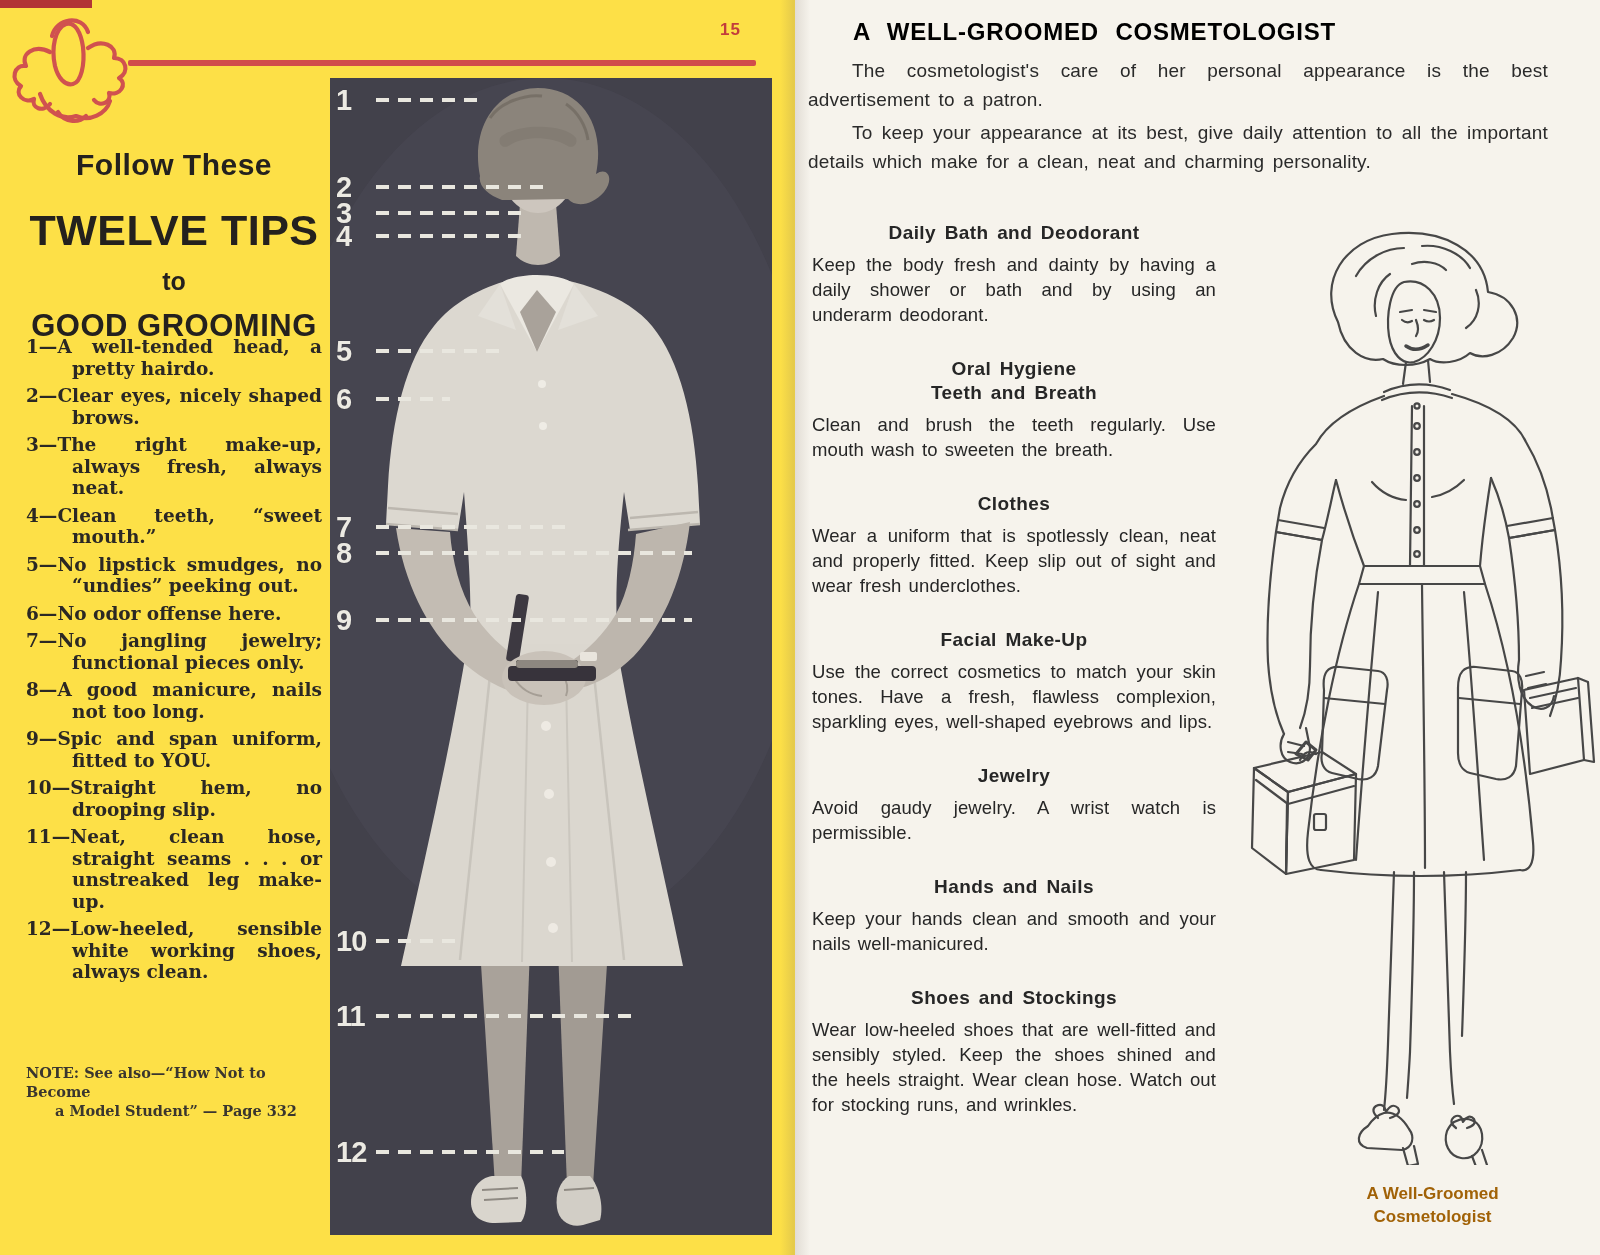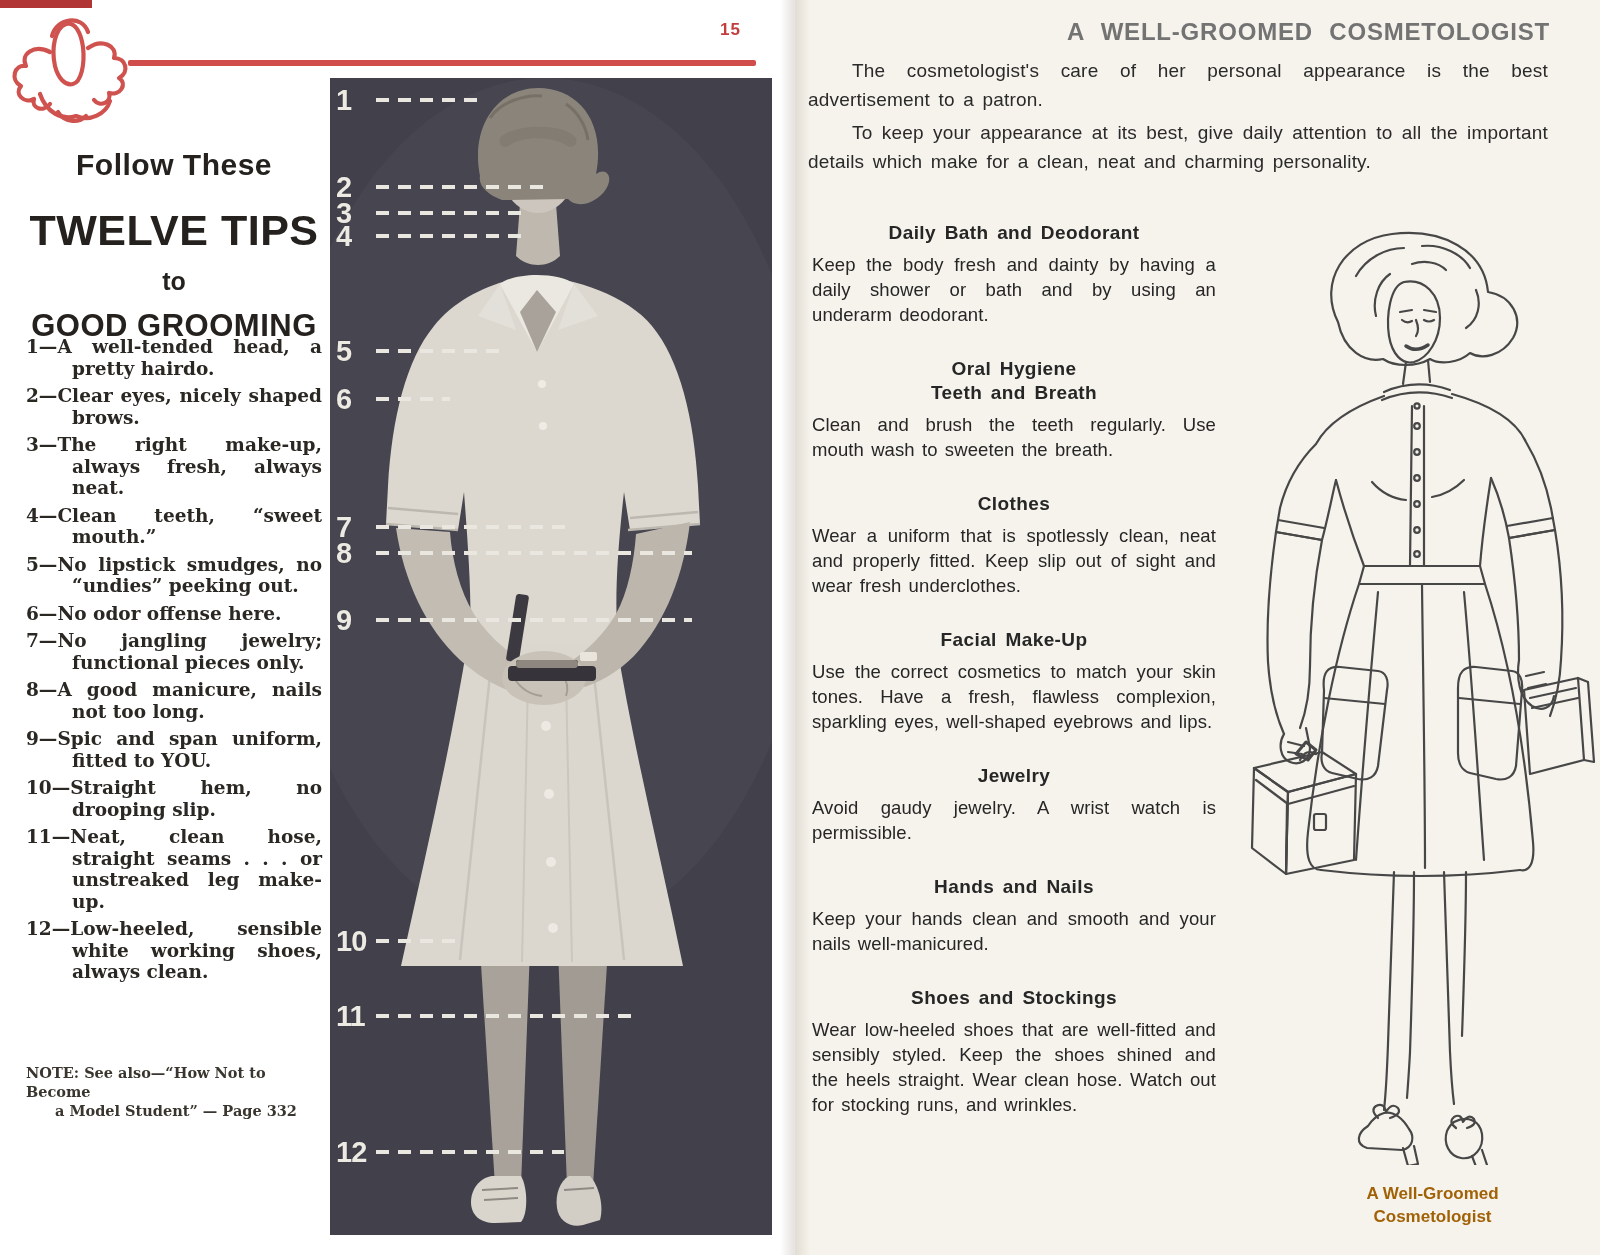--- a/index.html
+++ b/index.html
@@ -2,21 +2,21 @@
 <html><head>
 <meta charset="utf-8">
 <style>
   html,body{margin:0;padding:0;}
   body{
     width:1600px;height:1255px;overflow:hidden;position:relative;
     font-family:"Liberation Sans", sans-serif;
     background:#ebe3d6;
   }
   
-  .left-page{position:absolute;left:0;top:0;width:795px;height:1255px;background:#ffffff;}
+  .left-page{position:absolute;left:0;top:0;width:795px;height:1255px;background:#fde047;}
   .corner-strip{position:absolute;left:0;top:0;width:92px;height:8px;background:#b23535;}
   .red-rule{position:absolute;left:128px;top:60px;width:628px;height:6px;background:#d14d4b;border-radius:2px;}
   .page-num{position:absolute;left:720px;top:20px;color:#c23d3c;font-weight:bold;font-size:17px;letter-spacing:1px;}
   .cherub{position:absolute;left:6px;top:8px;}
   .left-col{position:absolute;left:26px;top:148px;width:296px;color:#24211e;}
   .lt1{font-size:30px;font-weight:bold;text-align:center;letter-spacing:0.5px;}
   .lt2{font-size:43px;font-weight:bold;text-align:center;letter-spacing:0.5px;margin-top:24px;}
   .lt3{font-size:25px;font-weight:bold;text-align:center;margin-top:12px;}
   .lt4{font-size:31px;font-weight:bold;text-align:center;letter-spacing:0.5px;margin-top:12px;}
   .tips{position:absolute;left:26px;top:336px;width:296px;
@@ -32,22 +32,22 @@
   .photo-panel svg{position:absolute;left:0;top:0;}
   .callout{position:absolute;left:6px;height:32px;display:flex;align-items:center;z-index:5;}
   .co-num{display:inline-block;min-width:36px;color:#eceae3;font-weight:bold;font-size:29px;
     font-family:"Liberation Sans",sans-serif;letter-spacing:-1px;text-shadow:0 0 1px rgba(0,0,0,.4);}
   .co-line{display:inline-block;height:4px;margin-left:4px;
     background:repeating-linear-gradient(90deg,#e9e7df 0 13px,transparent 13px 22px);}
   
   .right-page{position:absolute;left:795px;top:0;width:805px;height:1255px;background:#f6f3ec;}
   .gutter{position:absolute;left:780px;top:0;width:30px;height:1255px;
     background:linear-gradient(90deg,rgba(120,105,90,0) 0%,rgba(120,105,90,.18) 45%,rgba(120,105,90,0) 100%);}
-  .r-title{position:absolute;left:805px;top:18px;width:745px;text-align:right;
-    color:#737373;font-weight:bold;font-size:24px;letter-spacing:0.8px;word-spacing:9px;}
+  .r-title{position:absolute;left:853px;top:18px;width:745px;text-align:left;
+    color:#000000;font-weight:bold;font-size:24px;letter-spacing:0.8px;word-spacing:9px;}
   .r-intro{position:absolute;left:808px;top:56px;width:740px;
     font-size:19px;line-height:29px;color:#2a2a2a;letter-spacing:0.2px;word-spacing:3px;}
   .r-intro p{margin:0 0 4px 0;text-indent:44px;text-align:justify;}
   .sections{position:absolute;left:812px;top:222px;width:404px;color:#262626;}
   .sec{margin-bottom:31px;}
   .sec h3{margin:0 0 8px 0;font-size:19px;font-weight:bold;text-align:center;letter-spacing:0.4px;word-spacing:3px;}
   .sec h3.h2line{margin-bottom:2px;}
   .sec p{margin:0;font-size:18.5px;line-height:25px;text-align:justify;word-spacing:2px;letter-spacing:0.1px;}
   .illustration{position:absolute;left:1226px;top:220px;}
   .caption{position:absolute;left:1285px;top:1182px;width:295px;text-align:center;

